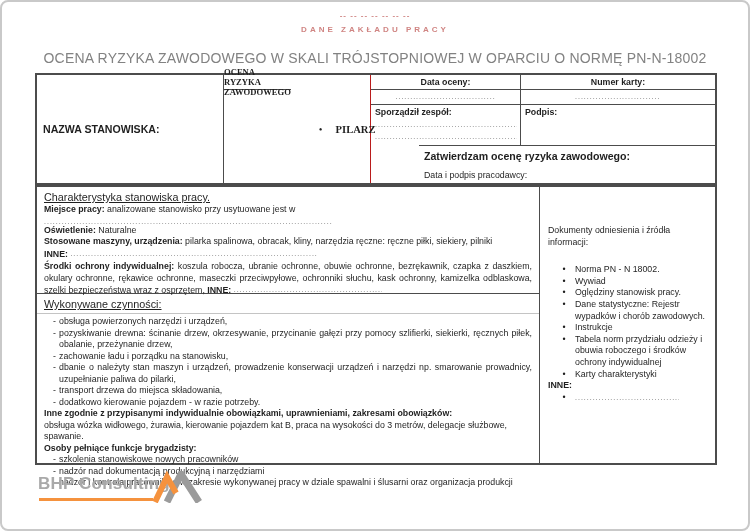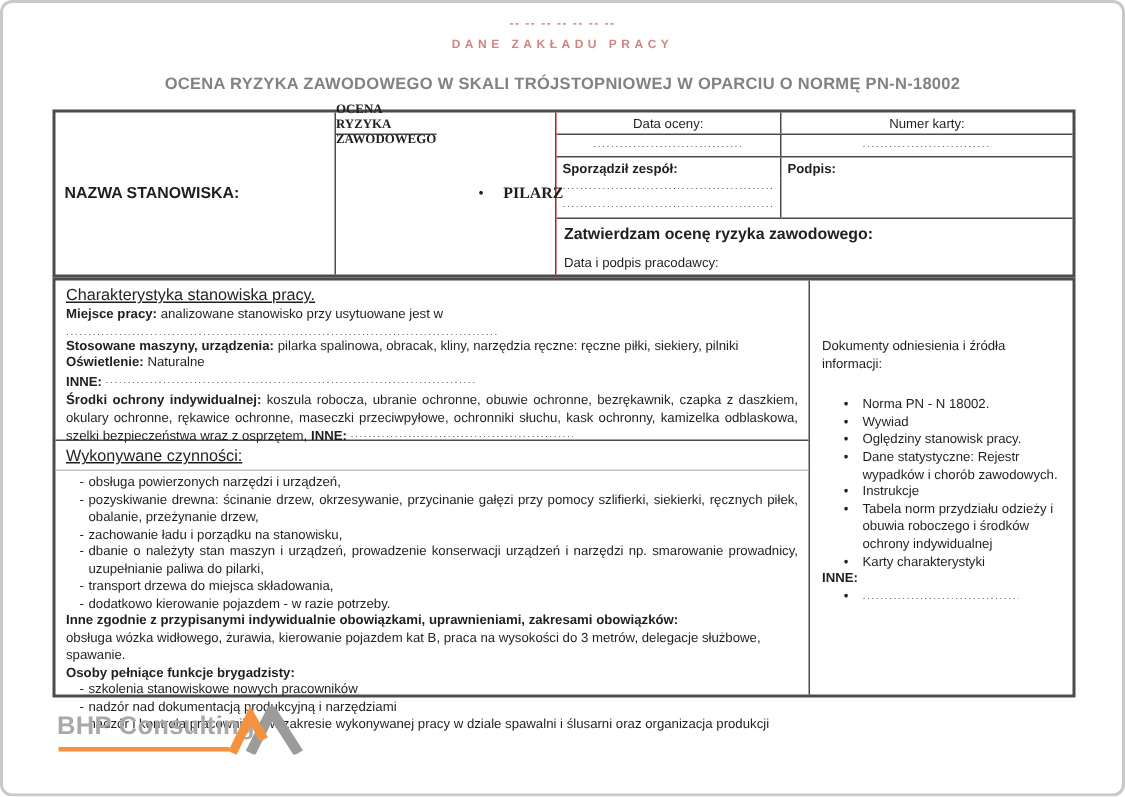--- a/index.html
+++ b/index.html
@@ -11,46 +11,46 @@
   .b { font-weight:bold; }
   .just { text-align:justify; }
   p { margin:0; }
 
   
   .hdr-dashes { position:absolute; top:9px; left:0; right:0; text-align:center;
     color:#d08583; font-weight:bold; font-size:8px; letter-spacing:1px; }
   .hdr-org { position:absolute; top:23px; left:0; right:0; text-align:center;
     color:#d08583; font-weight:bold; font-size:8px; letter-spacing:3px; }
   .hdr-title { position:absolute; top:48px; left:0; right:0; text-align:center;
-    color:#828282; font-size:11px; letter-spacing:0.2px;font-weight:bold; }
+    color:#828282; font-size:14px; letter-spacing:0.2px; }
 
   
   .ttable { position:absolute; left:33px; top:71px; width:682px; height:112px;
     border:2px solid #4c4c4c; box-sizing:border-box; display:flex; font-size:8.8px; }
   .cell-a { width:187px; border-right:1px solid #4c4c4c; box-sizing:border-box;
     display:flex; align-items:center; padding-left:6px; font-size:10.6px; }
   .col-b { width:147px; border-right:1px solid #b91c1c; box-sizing:border-box;
     display:flex; flex-direction:row;font-family:Liberation Serif, serif; }
   .b-head { height:15px; border-bottom:1px solid #4c4c4c; display:flex;
     align-items:center; justify-content:center; font-size:8.6px; font-weight:bold; box-sizing:border-box; }
   .b-body { flex:1; display:flex; align-items:center; padding-left:28px; gap:13px; font-size:10.6px; }
   .col-cd { flex:1; display:flex; flex-direction:column; }
   .trow { display:flex; box-sizing:border-box; }
   .c1 { width:150px; border-right:1px solid #4c4c4c; box-sizing:border-box; }
   .c2 { flex:1; box-sizing:border-box; }
   .r1 { height:15px; border-bottom:1px solid #4c4c4c; }
-  .r1 .c1, .r1 .c2 { display:flex; align-items:center; justify-content:center; font-weight:normal; }
+  .r1 .c1, .r1 .c2 { display:flex; align-items:center; justify-content:center; font-weight:bold; }
   .r2 { height:14px; }
   .r2 .c1, .r2 .c2 { display:flex; align-items:center; justify-content:center; }
   .r3 { height:15px; border-top:1px solid #4c4c4c; }
   .r3 .c1, .r3 .c2 { display:flex; align-items:center; padding-left:4px; font-weight:bold; }
   .r4 { height:26px; }
   .r4 .c1 { display:flex; flex-direction:column; justify-content:flex-end; gap:3px; padding:0 0 3px 4px; }
   .r5 { flex:1; border-top:1px solid #4c4c4c; display:flex; flex-direction:column;
-    justify-content:space-between; padding:4px 5px 3px; }
+    justify-content:space-between; padding:4px 5px 3px;margin-left:48px; }
   .approve { font-size:10.6px; font-weight:bold; }
 
   
   .dots { display:inline-block; overflow:hidden; white-space:nowrap; color:#5a5a5a;
     font-size:7px; letter-spacing:1px; height:9px; vertical-align:baseline; }
   .w90 {width:86px} .w100 {width:100px} .w145 {width:142px} .w150 {width:148px}
   .w250 {width:248px} .w290 {width:288px; display:block;} .w110 {width:104px}
 
   
   .mtable { position:absolute; left:33px; top:183px; width:682px; height:280px;
@@ -128,22 +128,22 @@
     </div>
   </div>
 
   <div class="mtable">
     <div class="mleft">
 
       <div class="sec1">
         <div class="sec-h">Charakterystyka stanowiska pracy.</div>
         <p><span class="b">Miejsce pracy:</span><span> analizowane stanowisko przy usytuowane jest w</span></p>
         <div class="dots w290">.......................................................................................................................................................................................</div>
+        <p><span class="b">Oświetlenie:</span><span> Naturalne</span></p>
         <p><span class="b">Stosowane maszyny, urządzenia:</span><span> pilarka spalinowa, obracak, kliny, narzędzia ręczne: ręczne piłki, siekiery, pilniki</span></p>
-        <p><span class="b">Oświetlenie:</span><span> Naturalne</span></p>
         <p><span class="b">INNE:</span> <span class="dots w250">.......................................................................................................................................................................................</span></p>
         <p class="just"><span class="b">Środki ochrony indywidualnej:</span><span> koszula robocza, ubranie ochronne, obuwie ochronne, bezrękawnik, czapka z daszkiem, okulary ochronne, rękawice ochronne, maseczki przeciwpyłowe, ochronniki słuchu, kask ochronny, kamizelka odblaskowa, szelki bezpieczeństwa wraz z osprzętem,</span> <span class="b">INNE:</span> <span class="dots w150">.......................................................................................................................................................................................</span></p>
       </div>
 
       <div class="sec2">
         <div class="sec-h">Wykonywane czynności:</div>
         <div class="rule"></div>
         <div class="ditem">
             <span class="dm">-</span>
             <div class="dt">obsługa powierzonych narzędzi i urządzeń,</div>

